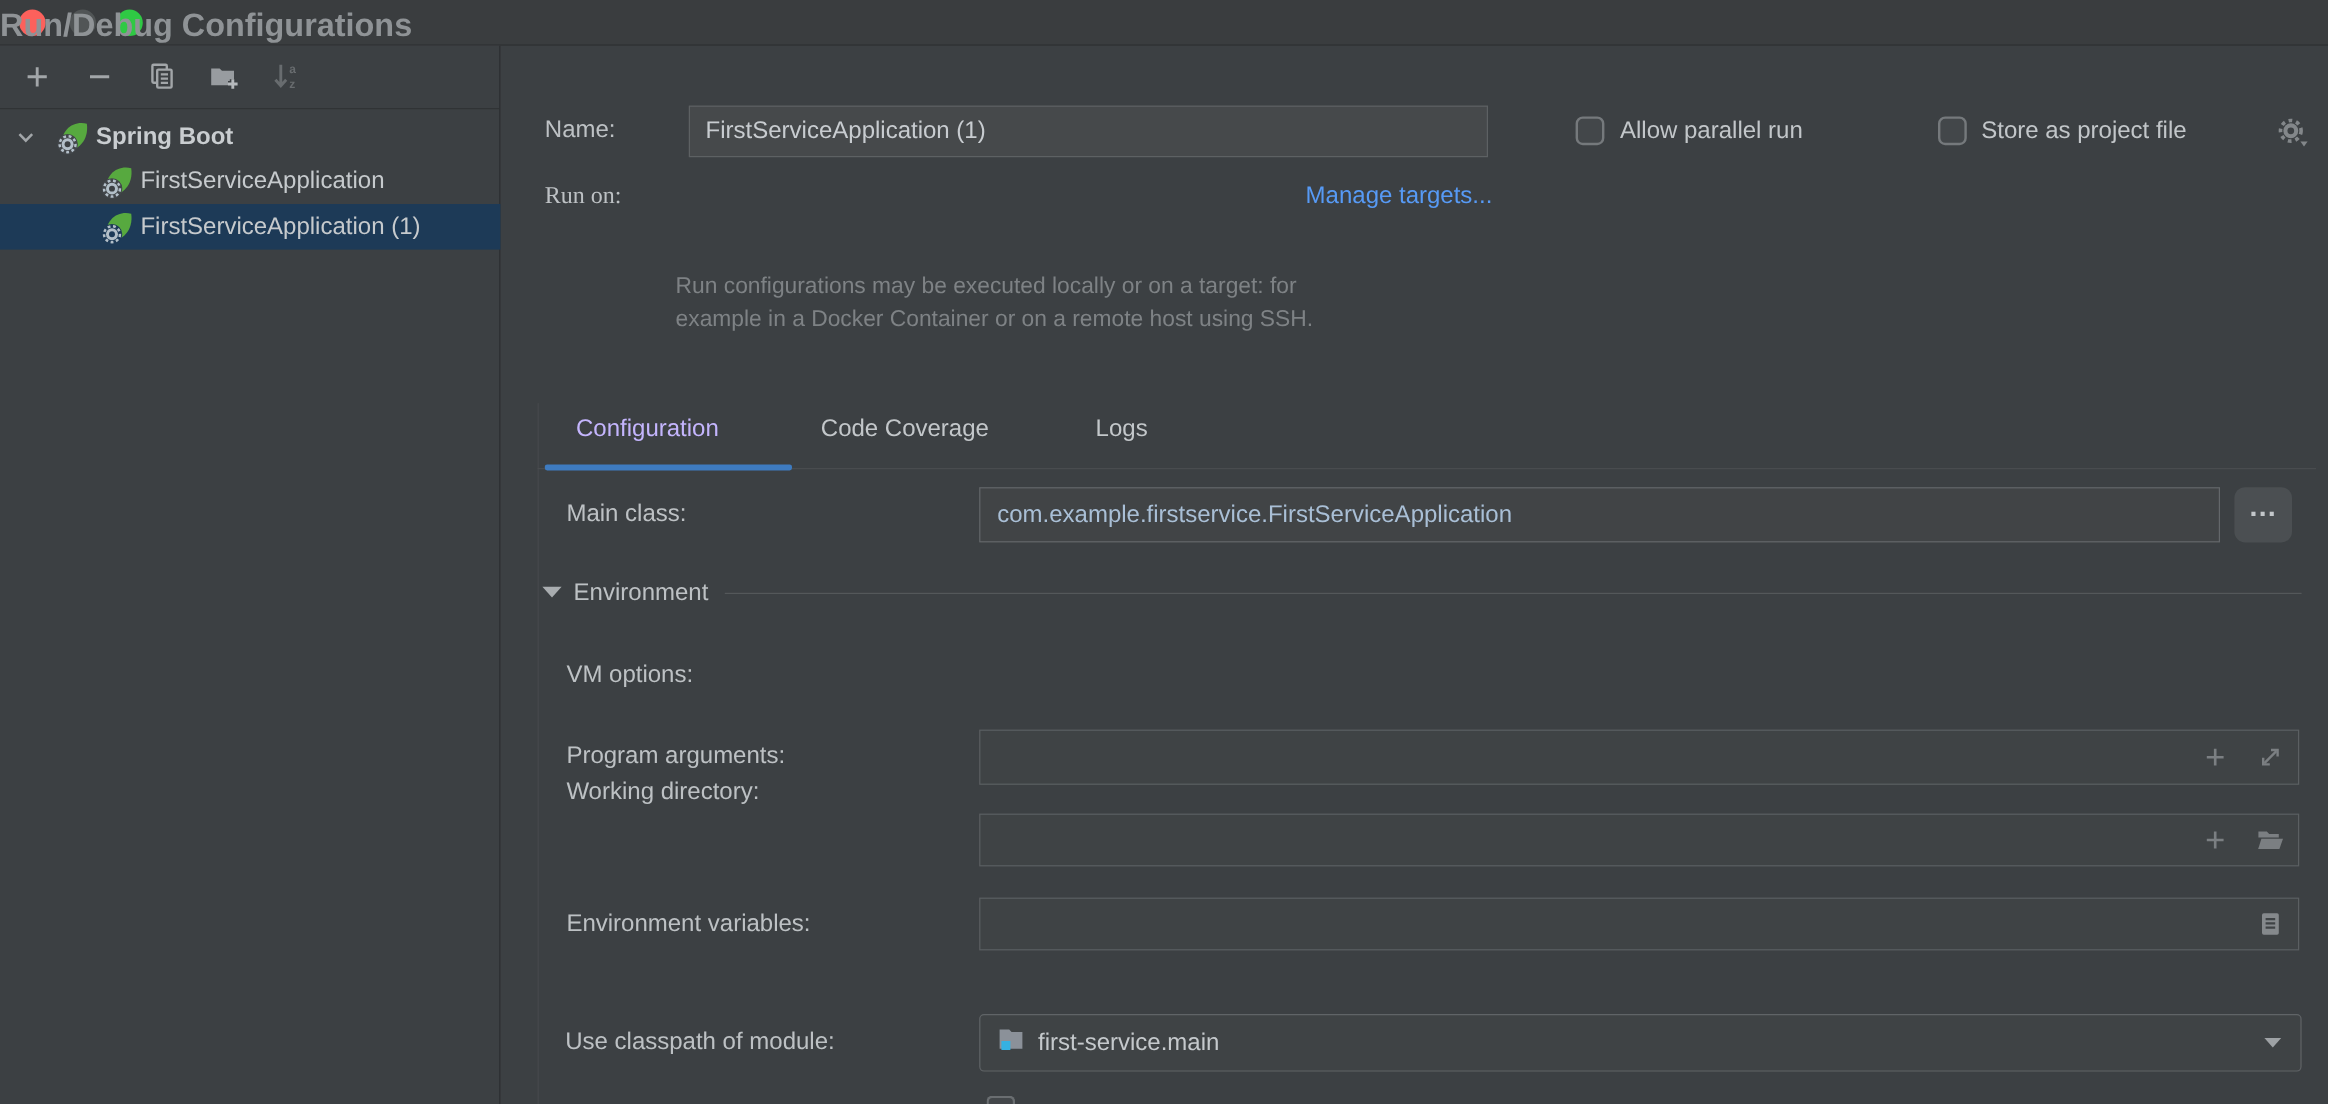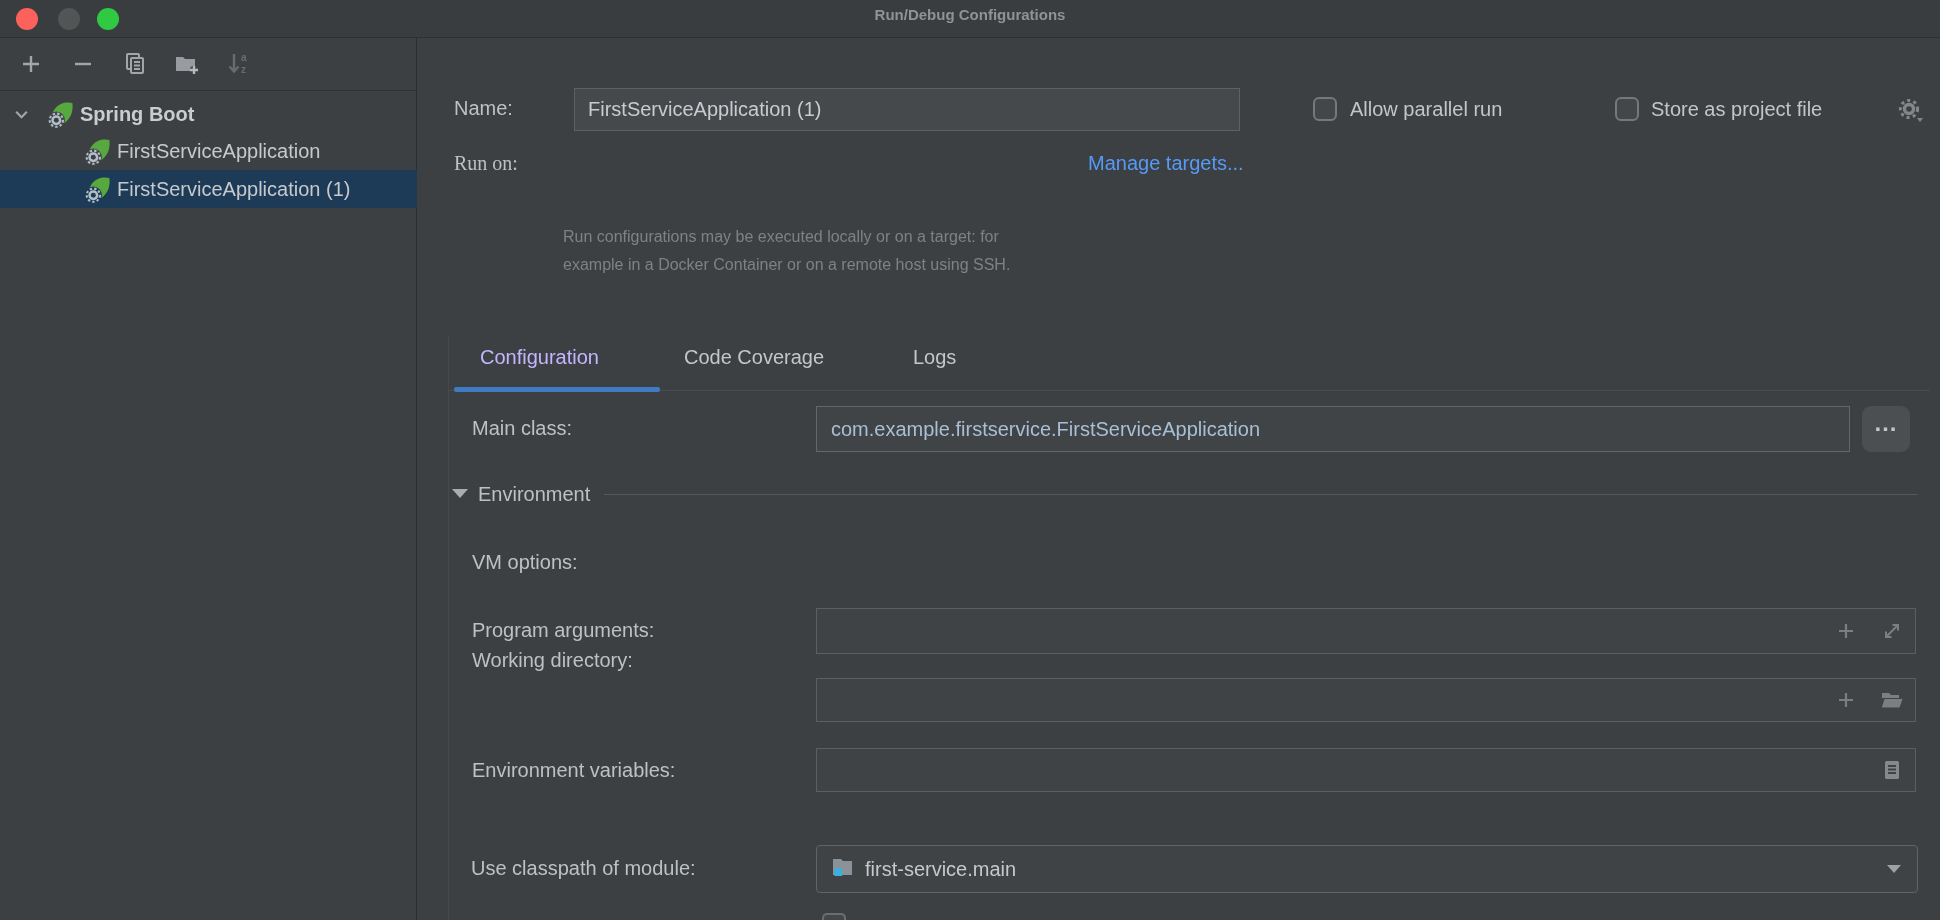--- a/index.html
+++ b/index.html
@@ -10,21 +10,21 @@
     background:#3c4043; color:#c3c7ca; font-size:20px;
   }
   .abs { position:absolute; }
 
   
   .titlebar { left:0; top:0; width:1940px; height:38px; background:#3a3d3f; border-bottom:1px solid #2e3133; }
   .light { width:22px; height:22px; border-radius:50%; top:8px; }
   .light.close { left:16px; background:#fc615c; }
   .light.min   { left:58px; background:#515556; }
   .light.zoom  { left:97px; background:#2fc944; }
-  .win-title { left:0; right:0; top:6px; text-align:center; font-weight:bold; color:#8f9396; font-size:15px; }
+  .win-title { left:0; right:0; top:6px; font-weight:bold; color:#8f9396; font-size:27px; }
 
   
   .sidebar { left:0; top:38px; width:417px; height:882px; background:#3c4043; border-right:1px solid #2c2f31; }
   .sb-toolbar { left:0; top:0; width:100%; height:53px; border-bottom:1px solid #303335; display:flex; align-items:center; padding-left:14px; }
   .tb-btn { width:34px; height:34px; display:flex; align-items:center; justify-content:center; margin-right:18px; border-radius:4px; }
   .tb-btn svg { display:block; }
   .tree-row { left:0; width:417px; height:37px; display:flex; align-items:center; white-space:nowrap; overflow:hidden; }
   .tree-row.selected { background:#1d3a57; }
   .row-group { top:58px; }
   .row-item1 { top:95px; }
@@ -45,21 +45,21 @@
   .field.empty { background:#3f4345; border-color:#5b5f62; }
   input.txt {
     background:#46494b; border:1px solid #5d6163; color:#c8ccd0;
     font-family:"Liberation Sans", sans-serif; font-size:20px; padding:0 0 0 13px; outline:none;
   }
   .checkbox { width:24px; height:24px; border-radius:6px; border:2px solid #75797c; background:#43474a; }
   .cb-label { color:#c2c6c9; }
   .combo { border:1px solid #616568; border-radius:8px; display:flex; align-items:center; background:#3c4043; }
   .tri-down { width:0; height:0; border-left:7px solid transparent; border-right:7px solid transparent; border-top:8px solid #9ea2a5; }
   .link { color:#579af5; cursor:pointer; }
-  .help { color:#7e8285; font-size:16px; }
+  .help { color:#7e8285; font-size:19px; }
 
   
   .name-label { left:454px; top:97px; }
   .name-input { left:574px; top:88px; width:666px; height:43px; }
   .cb1 { left:1313px; top:97px; }
   .cb1-label { left:1350px; top:98px; }
   .cb2 { left:1615px; top:97px; }
   .cb2-label { left:1651px; top:98px; }
   .gear-wrap { left:1896px; top:96px; }
 

